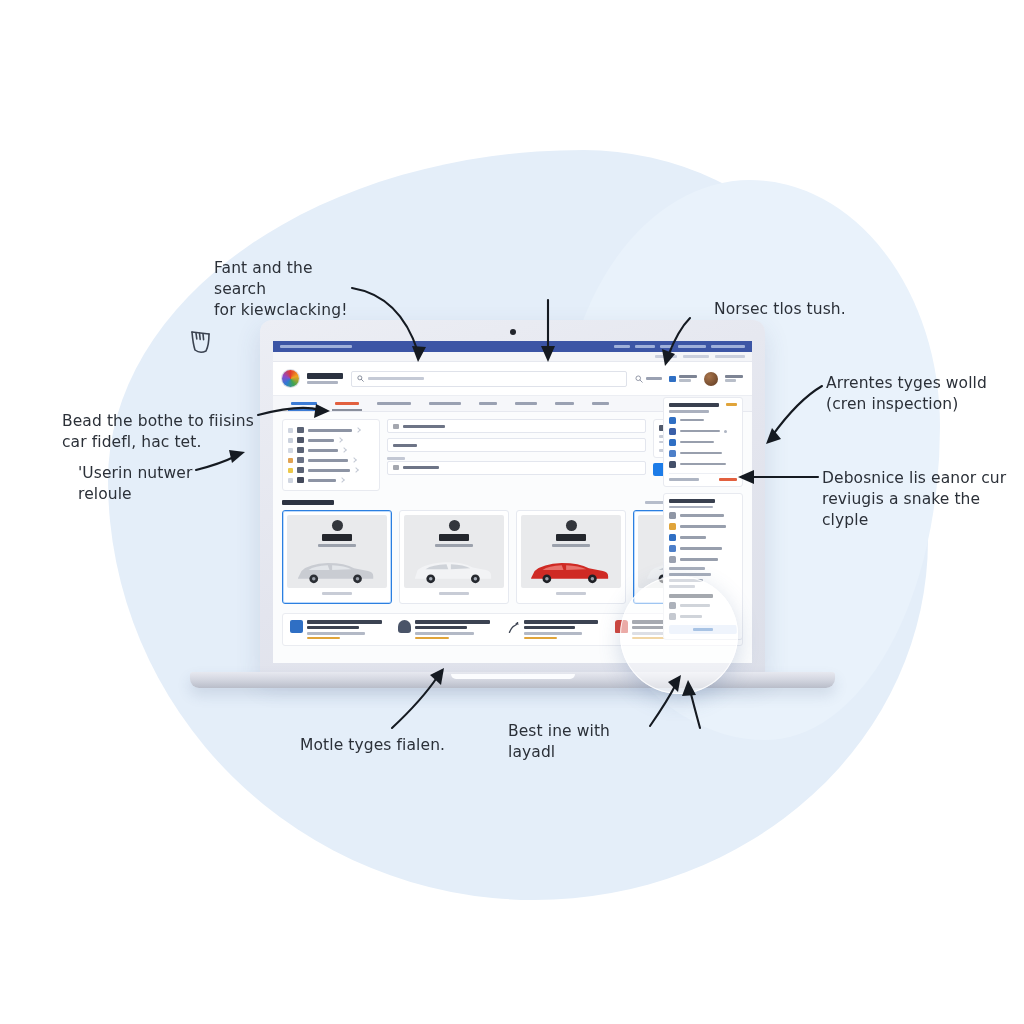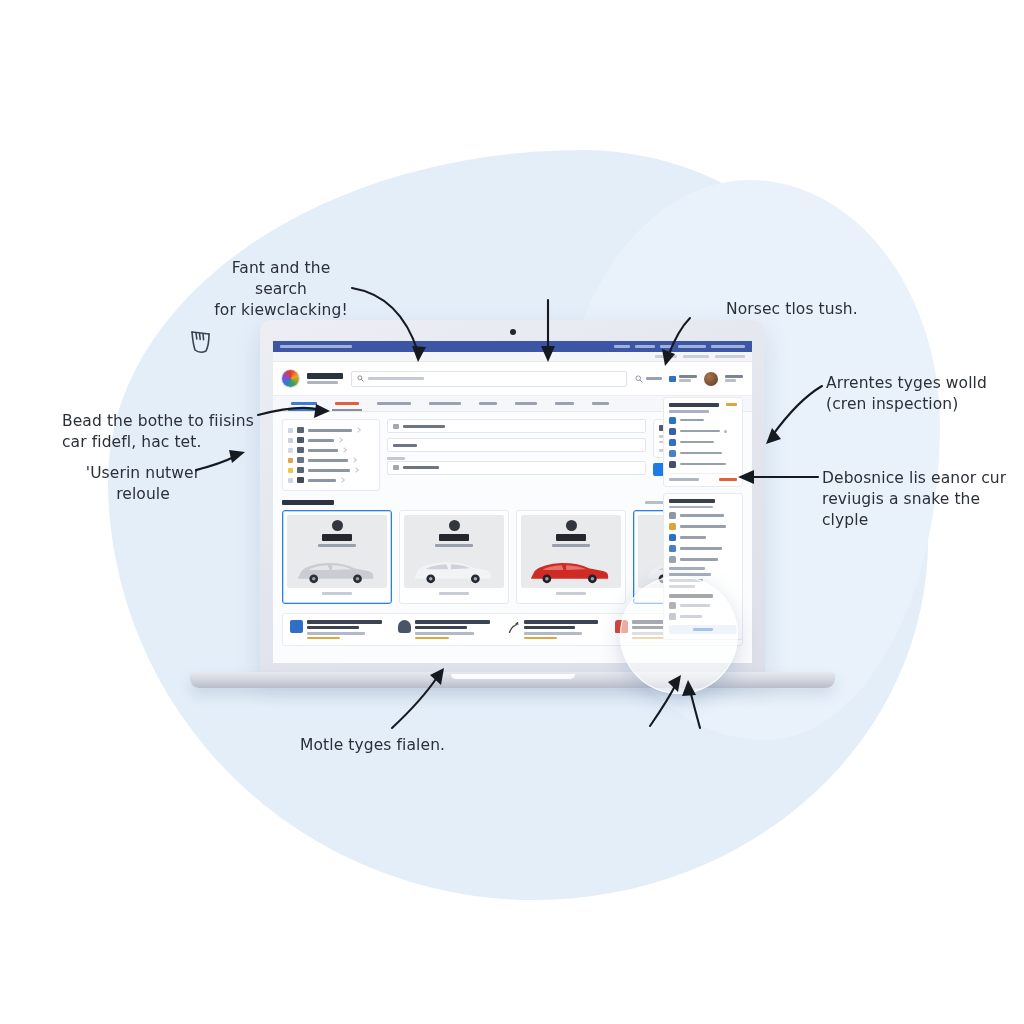--- a/index.html
+++ b/index.html
@@ -14,21 +14,21 @@
   .blob{position:absolute;left:108px;top:150px;width:820px;height:750px;
         background:#e4eef9;
         border-radius:58% 42% 48% 52% / 44% 52% 48% 56%;
         filter:blur(0.3px);}
   .blob2{position:absolute;left:560px;top:180px;width:380px;height:560px;
          background:#e9f2fb;border-radius:50% 50% 46% 54% / 48% 44% 56% 52%;}
 
   
   .anno{position:absolute;color:#2b3038;font-size:15.5px;line-height:1.35;
         font-family:"DejaVu Sans",sans-serif;letter-spacing:.1px;white-space:pre-line;}
-  .anno.c{text-align:center;}
+  .anno.c{}
   .arrow{position:absolute;overflow:visible;pointer-events:none;}
   .arrow path{fill:none;stroke:#151a21;stroke-width:2.1;stroke-linecap:round;}
   .arrow polygon{fill:#151a21;}
 
   
   .handglyph{position:absolute;left:186px;top:322px;width:30px;height:34px;}
   .handglyph path{fill:none;stroke:#3a4250;stroke-width:1.6;stroke-linecap:round;stroke-linejoin:round;}
 
   
   .laptop{position:absolute;left:190px;top:320px;width:645px;height:370px;}
@@ -569,30 +569,31 @@
   <div class="lens"></div>
 
   <svg class="handglyph" viewBox="0 0 30 34">
     <path d="M6 10 Q7 22 9 28 Q14 32 20 29 Q23 23 23 12"></path>
     <path d="M6 10 L23 12"></path>
     <path d="M10 11 L10.8 17 M13.5 11.4 L14.2 17.4 M17 11.8 L17.6 17.6"></path>
   </svg>
 
   <div class="anno c" style="left:214px;top:258px;width:134px;">Fant and the search
 for kiewclacking!</div>
-  <div class="anno" style="left:714px;top:299px;width:180px;margin-left:12px;">Norsec tlos tush.</div>
+  <div class="anno" style="left:714px;top:299px;width:180px;">Norsec tlos tush.</div>
   <div class="anno" style="left:826px;top:373px;width:190px;">Arrentes tyges wolld
 (cren inspection)</div>
   <div class="anno c" style="left:78px;top:463px;width:130px;">'Userin nutwer
 reloule</div>
   <div class="anno" style="left:62px;top:411px;width:215px;">Bead the bothe to fiisins
 car fidefl, hac tet.</div>
   <div class="anno" style="left:822px;top:468px;width:200px;">Debosnice lis eanor cur
 reviugis a snake the clyple</div>
   <div class="anno" style="left:300px;top:735px;width:170px;">Motle tyges fialen.</div>
+  <div class="anno" style="left:508px;top:721px;width:150px;">Best ine with layadl</div>
 
   <svg class="arrow" style="left:0;top:0;width:1024px;height:1024px">
 
     <path d="M352 288 Q400 296 418 352"></path>
     <polygon points="418,362 412,346 426,347"></polygon>
 
     <path d="M548 300 L548 352"></path>
     <polygon points="548,362 541,346 555,346"></polygon>
 
     <path d="M690 318 Q678 330 668 356"></path>

